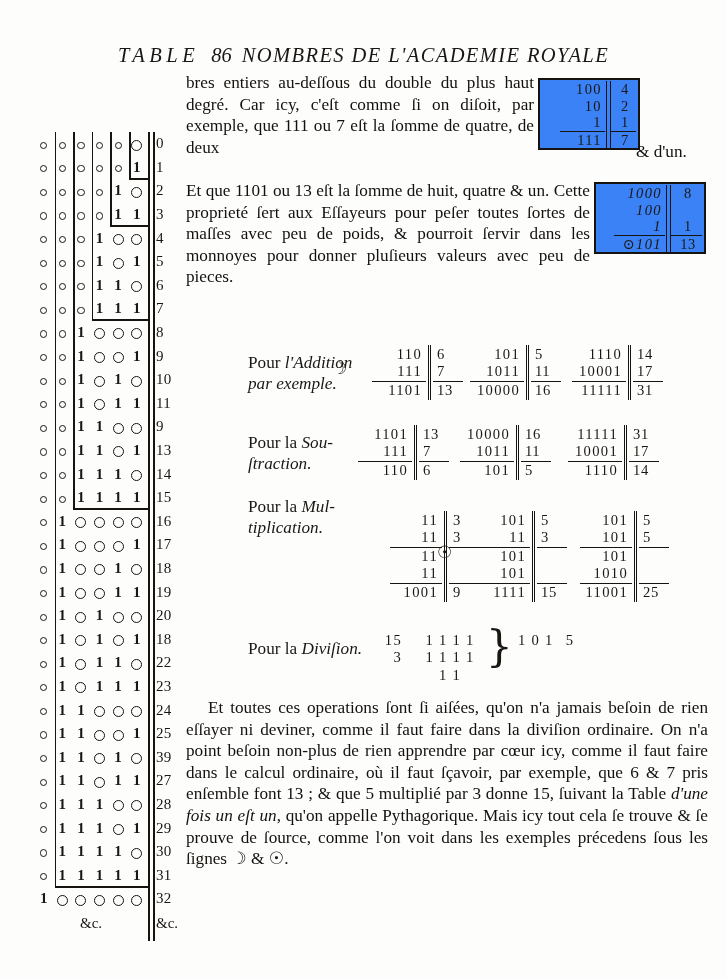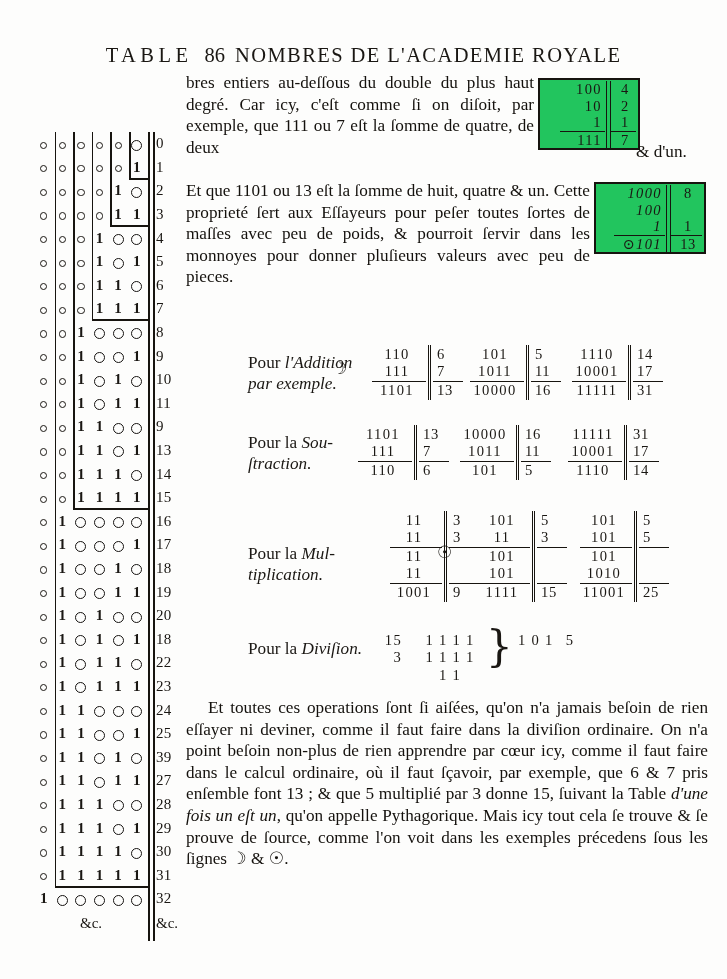--- a/index.html
+++ b/index.html
@@ -27,21 +27,21 @@
     left: 0; right: 0;
     top: 44px;
     text-align: center;
     white-space: nowrap;
     font-size: 20.5px;
     letter-spacing: 1.1px;
   }
   .runhead .tbl { letter-spacing: 4.5px; }
   .runhead .pg { margin: 0 10px 0 12px; letter-spacing: 0; }
   .smallcaps { font-variant: small-caps; letter-spacing: 1.4px; }
-  .cap1 { font-size: 20.5px; }
+  .cap1 { font-size: 20.5px; font-style: italic; }
 
   
   .tbl-head {
     position: absolute;
     top: 74px;
     left: 28px;
     width: 150px;
     text-align: center;
     line-height: 1.18;
   }
@@ -178,21 +178,21 @@
   }
 
   
   .sumbox {
     position: absolute;
     border-top: 2px solid #17140f;
     border-bottom: 2px solid #17140f;
     border-left: 2px solid #17140f;
     border-right: 2px solid #17140f;
     padding: 1px 2px 0 2px;
-    background: #22c55e;
+    background: #3b82f6;
     font-size: 14px;
     line-height: 16.5px;
   }
   .sumbox .r {
     display: flex;
     flex-direction: row;
     align-items: baseline;
     justify-content: flex-end;
   }
   .sumbox .bin {
@@ -247,21 +247,21 @@
     font-size: 14.6px;
     line-height: 17.4px;
     letter-spacing: 1.3px;
   }
   .calc .r {
     display: flex;
     flex-direction: row;
     align-items: baseline;
   }
   .calc .bn {
-    text-align: center;
+    text-align: right;
     padding-right: 4px;
     white-space: nowrap;
   }
   .calc .sep {
     width: 5px;
     align-self: stretch;
     position: relative;
     margin: 0 1px;
   }
   .calc .sep::before,
@@ -839,21 +839,21 @@
           <span class="bn" style="width: 50px;">10001</span>
           <span class="sep"></span>
           <span class="dc" style="width: 26px;">17</span>
         </div>
         <div class="r">
           <span class="bn ruled-bn" style="width: 50px;">1110</span>
           <span class="sep"></span>
           <span class="dc ruled-dc" style="width: 26px;">14</span>
         </div>
       </div>
-      <div class="oplabel" style="top: 543px; left: 200px;"><span>Pour la </span><i>Mul-</i><br><i>tiplication.</i></div>
+      <div class="oplabel" style="top: 496px; left: 200px;"><span>Pour la </span><i>Mul-</i><br><i>tiplication.</i></div>
       <div class="opsym" style="top: 542px; left: 437px;">☉</div>
       <div class="calc" style="top: 512px; left: 390px;">
         <div class="r">
           <span class="bn" style="width: 48px;">11</span>
           <span class="sep"></span>
           <span class="dc" style="width: 26px;">3</span>
         </div>
         <div class="r">
           <span class="bn" style="width: 48px;">11</span>
           <span class="sep"></span>

